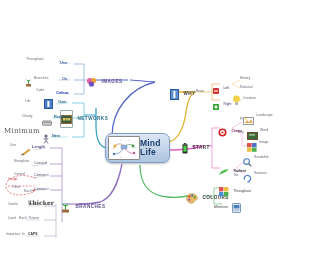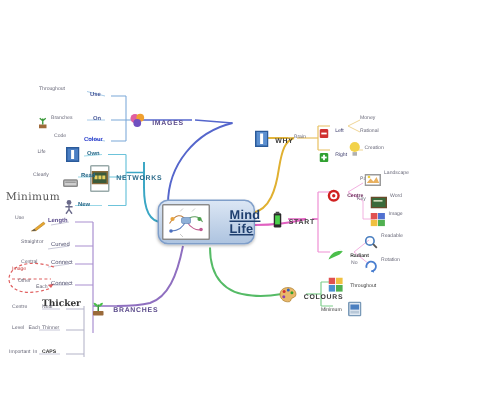--- a/index.html
+++ b/index.html
@@ -14,21 +14,21 @@
   
   .central{position:absolute;left:105px;top:133px;width:65px;height:30px;
            border-radius:7px;border:1px solid #7f9ec9;
            background:linear-gradient(#dbe6f4,#aec4e0);
            box-shadow:0 1px 2px rgba(0,0,0,.25);
            display:flex;align-items:center;padding:0 2px;box-sizing:border-box;}
   .central .thumb{width:30px;height:22px;border:1px solid #8a8a8a;background:#fff;
                   border-radius:1px;overflow:hidden;position:relative;flex:0 0 auto;}
   .central .thumb svg{display:block;}
   .central .title{font-size:8.5px;font-weight:bold;color:#1e3e6e;
-                  margin-left:13px;line-height:9px;letter-spacing:.2px;text-decoration:underline;}
+                  margin-left:0;line-height:9px;letter-spacing:.2px;}
 
   
   .main{font-size:4.6px;font-weight:bold;letter-spacing:.5px;color:#3a3a3a;}
   .sub{font-size:3.9px;color:#4a4a6a;}
   .sub.em{font-weight:bold;}
   .tiny{font-size:3.4px;color:#6a6a7a;}
 
   .big-emph{font-size:7px;color:#555;letter-spacing:.3px;
             font-family:"DejaVu Serif", serif;}
   .thicker{font-size:6px;font-weight:bold;color:#333;

